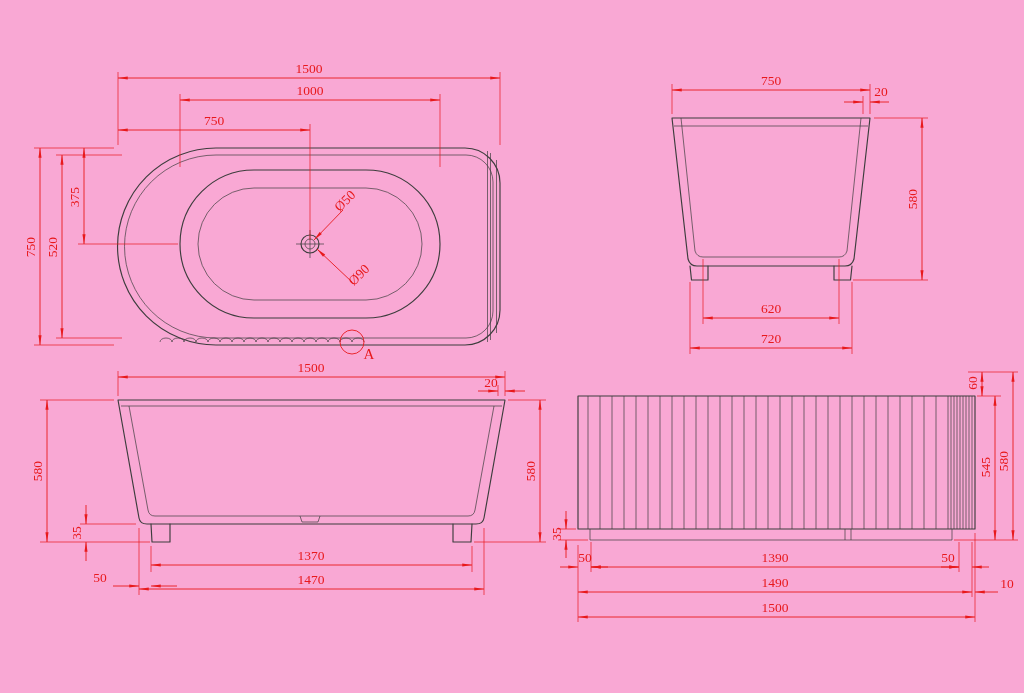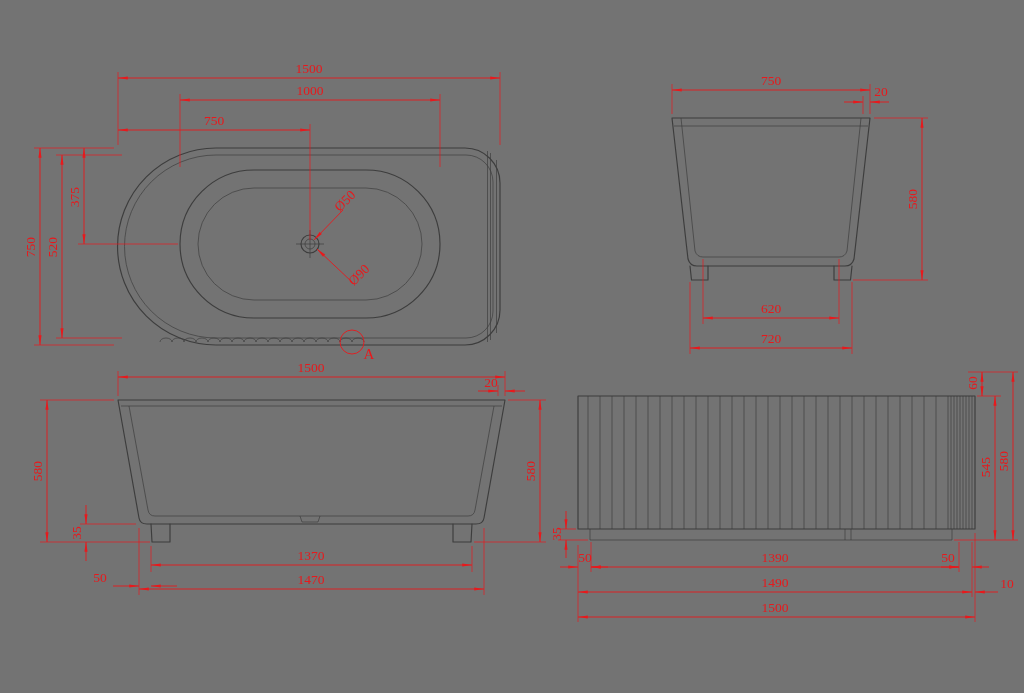--- a/index.html
+++ b/index.html
@@ -1,16 +1,16 @@
 <!DOCTYPE html>
 <html><head>
 <meta charset="utf-8">
 <style>
   html,body{margin:0;padding:0;background:#ffffff;}
-  .stage{width:1024px;height:693px;position:relative;background:#737373;font-family:"Liberation Sans",sans-serif;}
+  .stage{width:1024px;height:693px;position:relative;background:#f9a8d4;font-family:"Liberation Sans",sans-serif;}
   .geo{stroke:#3d3d3d;stroke-width:1.15;fill:none;stroke-linejoin:round;stroke-linecap:round;}
   .geo-thin{stroke:#3d3d3d;stroke-width:0.7;fill:none;}
   .dim{stroke:#e8191c;stroke-width:0.9;fill:none;}
   .ext{stroke:#e8191c;stroke-width:0.7;fill:none;}
   .dt{font-family:"Liberation Serif",serif;font-size:13.5px;fill:#e8191c;text-anchor:middle;}
   .dt-big{font-size:15px;}
 </style>
 </head>
 <body>
 

